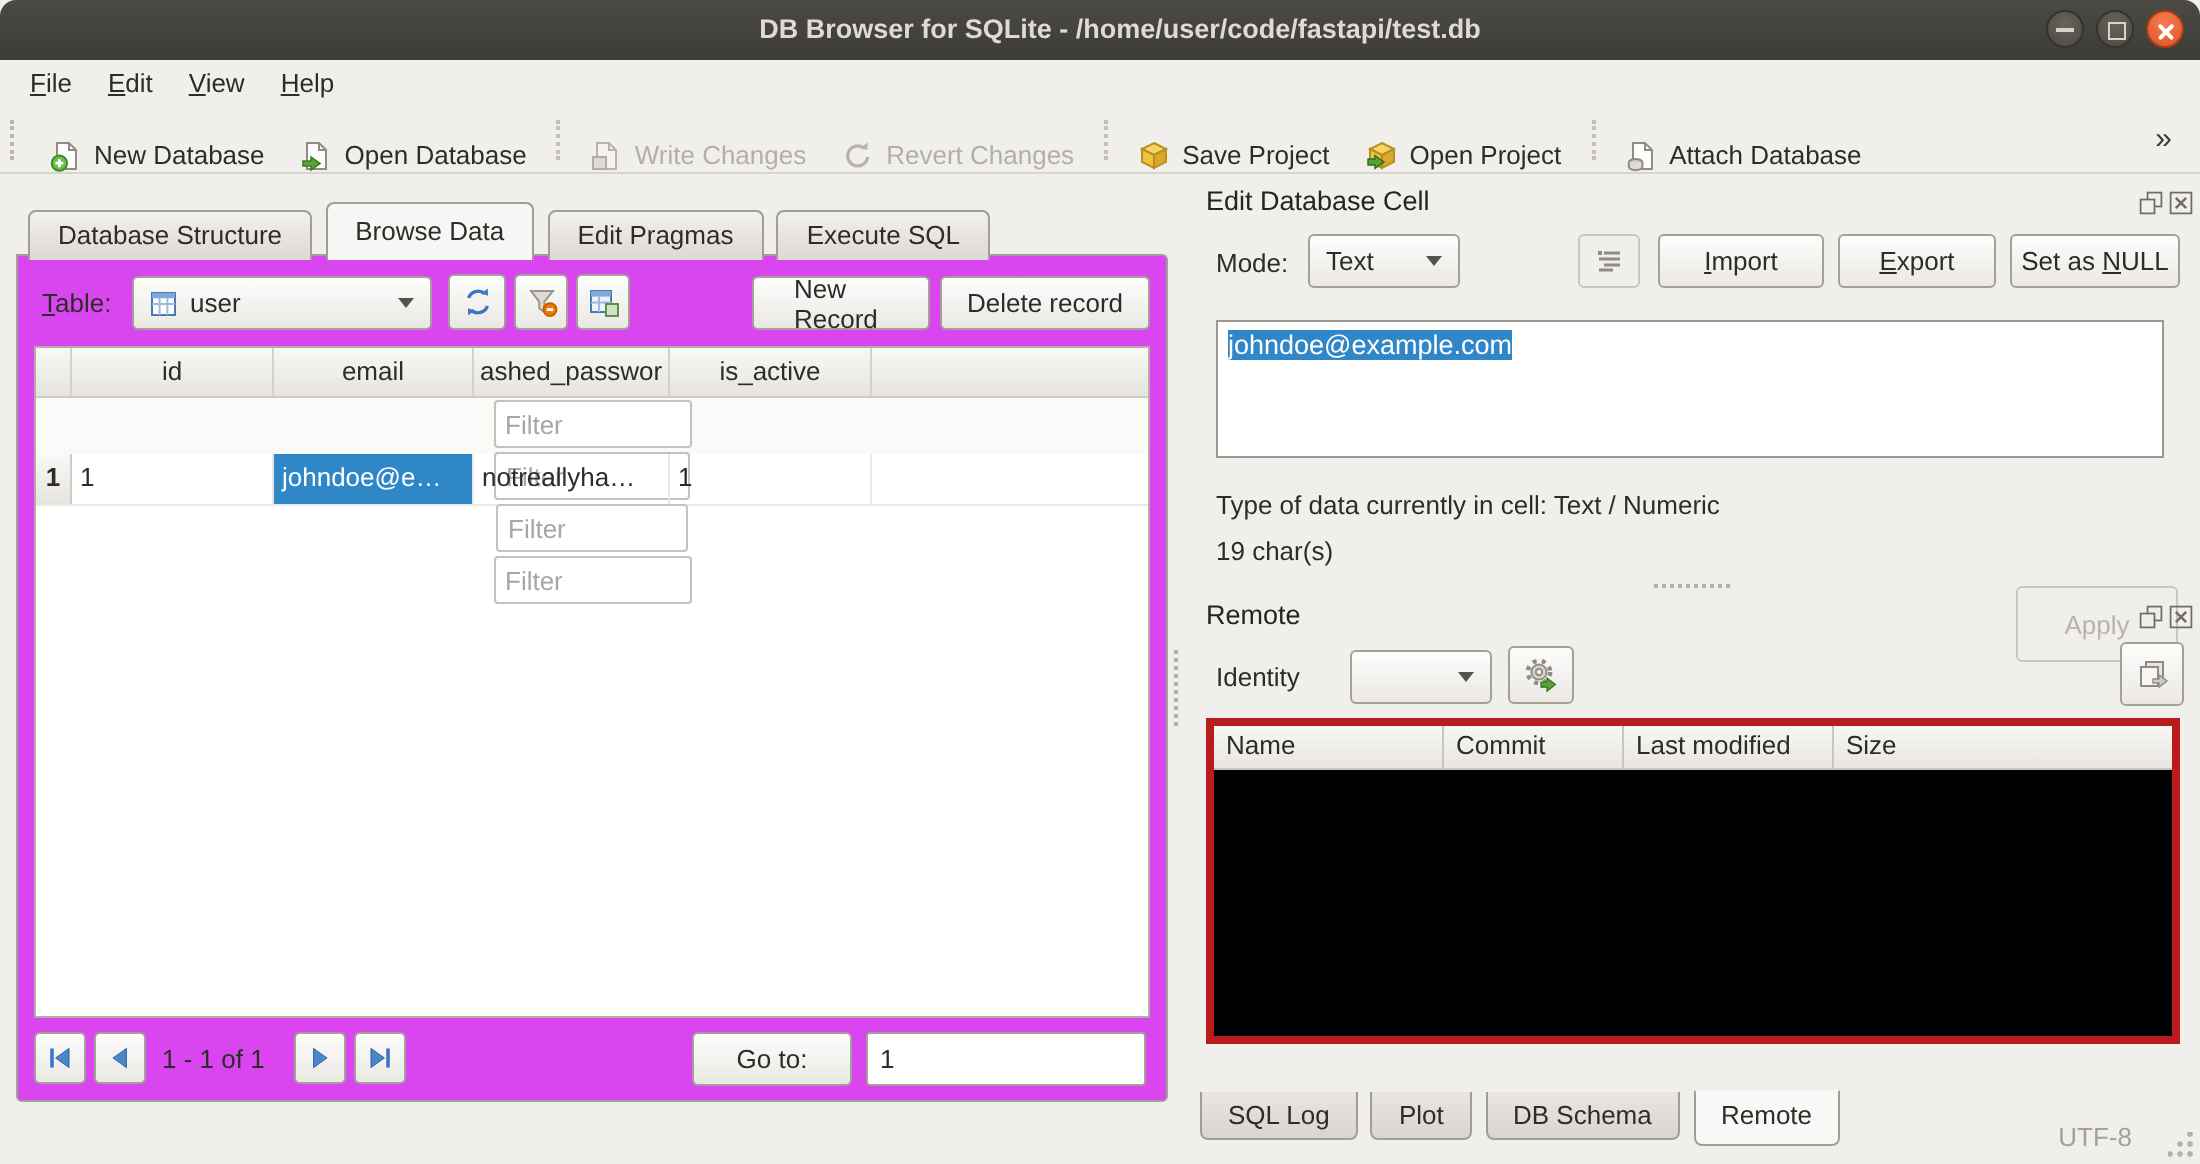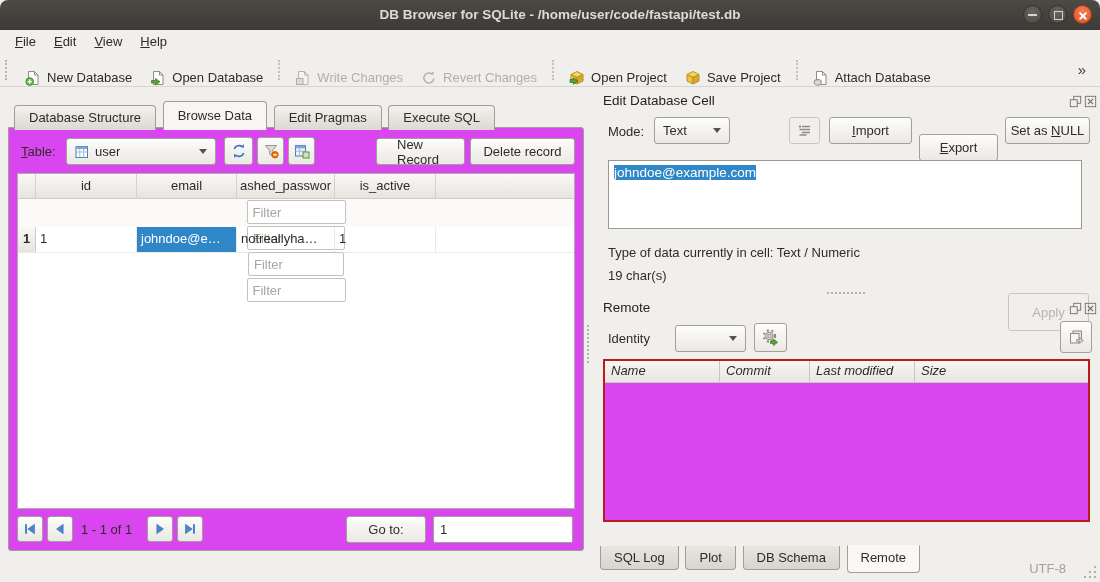--- a/index.html
+++ b/index.html
@@ -78,21 +78,21 @@
   .goto-input{position:absolute;box-sizing:border-box;border:1px solid #a39f99;border-radius:2px;
         padding:0 6px;font:13px "Liberation Sans",sans-serif;color:#2e2c28;background:#fff;}
 
   
   .right-panel{position:absolute;left:592px;top:88px;width:508px;height:478px;}
   .dock-title{position:absolute;font-size:13.5px;color:#262420;}
   .dockbtn{position:absolute;width:13px;height:13px;cursor:pointer;line-height:0;}
   .editor{position:absolute;box-sizing:border-box;background:#fff;border:1px solid #9b9791;
           padding:4px 5px;font-size:13.5px;cursor:text;}
   .sel-text{background:#3087c8;color:#fff;}
-  .rtable{position:absolute;box-sizing:border-box;background:#d946ef;border:2px solid #b91c1c;overflow:hidden;font-style:italic;}
+  .rtable{position:absolute;box-sizing:border-box;background:#000000;border:4px solid #b91c1c;overflow:hidden;}
   .rt-header{display:flex;height:21px;background:linear-gradient(#f7f6f3,#e9e6e1);border-bottom:1px solid #c9c6c0;}
   .rt-cell{box-sizing:border-box;border-right:1px solid #c9c6c0;line-height:20px;padding:0 6px;white-space:nowrap;overflow:hidden;}
 
   .h-handle{position:absolute;width:38px;height:0;border-top:2px dotted #b5b1aa;cursor:row-resize;}
   .v-handle{position:absolute;width:0;height:38px;border-left:2px dotted #b5b1aa;cursor:col-resize;}
 
   
   .status-enc{position:absolute;right:34px;top:561px;color:#a5a19a;font-size:13px;}
   .grip{position:absolute;right:3px;bottom:3px;width:13px;height:13px;
         background:
@@ -181,35 +181,35 @@
     </div>
 
     <div class="tb-sep"></div>
 
     <div class="tb-item">
       <span class="icon">
         <svg width="16" height="16" viewBox="0 0 16 16">
             <polygon points="8,1.5 14,4.5 8,7.5 2,4.5" fill="#f6d565" stroke="#b98f1f"></polygon>
             <polygon points="2,4.5 8,7.5 8,14 2,11" fill="#edc23f" stroke="#b98f1f"></polygon>
             <polygon points="14,4.5 8,7.5 8,14 14,11" fill="#d9a92a" stroke="#b98f1f"></polygon>
-            <path d="M1 9.5h3.5V7.8L9 11l-4.5 3.2v-1.7H1z" fill="#57a33b" stroke="#2f6d1a" stroke-width="0.7"></path>
-          </svg>
-      </span>
-      <span class="lbl">Open Project</span>
+          </svg>
+      </span>
+      <span class="lbl">Save Project</span>
     </div>
 
     <div class="tb-item">
       <span class="icon">
         <svg width="16" height="16" viewBox="0 0 16 16">
             <polygon points="8,1.5 14,4.5 8,7.5 2,4.5" fill="#f6d565" stroke="#b98f1f"></polygon>
             <polygon points="2,4.5 8,7.5 8,14 2,11" fill="#edc23f" stroke="#b98f1f"></polygon>
             <polygon points="14,4.5 8,7.5 8,14 14,11" fill="#d9a92a" stroke="#b98f1f"></polygon>
-          </svg>
-      </span>
-      <span class="lbl">Save Project</span>
+            <path d="M1 9.5h3.5V7.8L9 11l-4.5 3.2v-1.7H1z" fill="#57a33b" stroke="#2f6d1a" stroke-width="0.7"></path>
+          </svg>
+      </span>
+      <span class="lbl">Open Project</span>
     </div>
 
     <div class="tb-sep"></div>
 
     <div class="tb-item">
       <span class="icon">
         <svg width="16" height="16" viewBox="0 0 16 16">
             <path d="M3.5 1.5h6l3.5 3.5v9.5H3.5z" fill="#fdfdfc" stroke="#8f8b85"></path>
             <path d="M9.5 1.5v3.5h3.5" fill="none" stroke="#8f8b85"></path>
             <ellipse cx="4.8" cy="11.2" rx="3.4" ry="1.7" fill="#cfccc6" stroke="#8f8b85"></ellipse>
@@ -373,21 +373,21 @@
         <svg width="15" height="15" viewBox="0 0 15 15">
             <path d="M5 3.5h8M2.5 6.5h10.5M5 9.5h8M2.5 12h7" stroke="#8f8b85" stroke-width="1.5"></path>
             <path d="M2 2.5h2v2H2z" fill="#8f8b85"></path>
           </svg>
       </span>
     </div>
 
     <div class="btn abs" style="left:237px;top:29px;width:83px;height:27px;">
       <span><span class="u">I</span><span>mport</span></span>
     </div>
-    <div class="btn abs" style="left:327px;top:46px;width:79px;height:27px;">
+    <div class="btn abs" style="left:327px;top:29px;width:79px;height:27px;">
       <span><span class="u">E</span><span>xport</span></span>
     </div>
     <div class="btn abs" style="left:413px;top:29px;width:85px;height:27px;">
       <span><span>Set as </span><span class="u">N</span><span>ULL</span></span>
     </div>
 
     <div class="editor" style="left:16px;top:72px;width:474px;height:69px;">
       <span class="sel-text">johndoe@example.com</span>
     </div>
 

